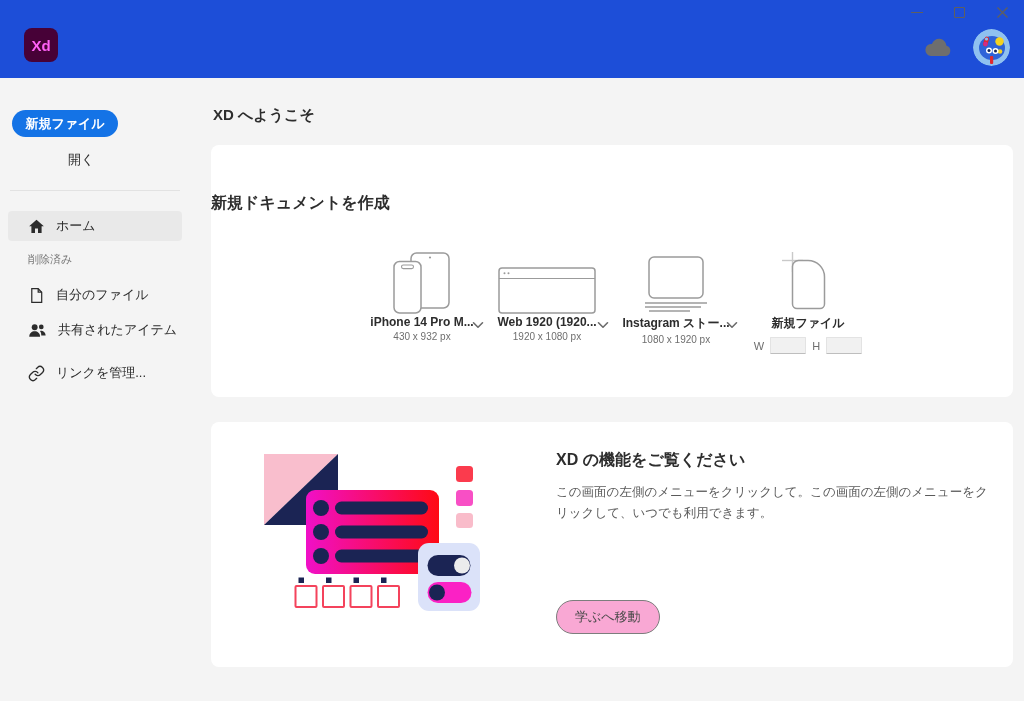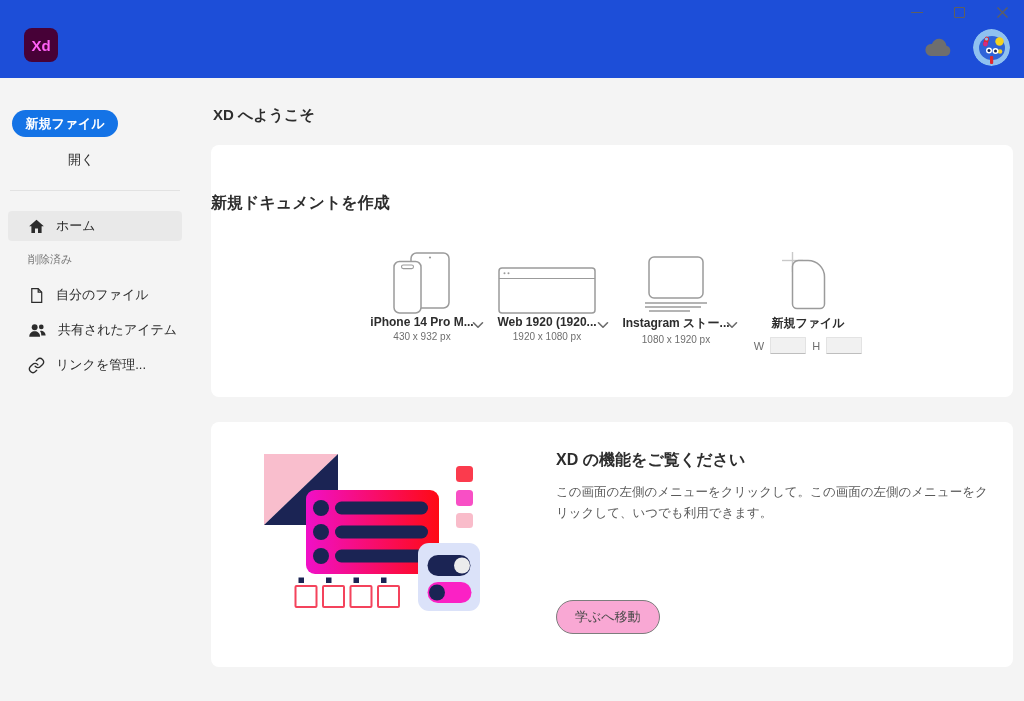--- a/index.html
+++ b/index.html
@@ -143,21 +143,21 @@
   <div class="side-row" style="top:237px;">
     <svg width="19" height="17" viewBox="0 0 20 18" fill="#2c2c2c">
       <circle cx="7" cy="5.6" r="3.1"></circle>
       <path d="M1.3 15.6 C1.3 11.8 3.9 9.8 7 9.8 C10.1 9.8 12.7 11.8 12.7 15.6 Z"></path>
       <circle cx="14" cy="5.2" r="2.5"></circle>
       <path d="M13.4 9.2 C16.2 9.2 18.6 11 18.6 14.4 H14 C14 12.3 13.7 10.6 12.6 9.4 Z"></path>
     </svg>
     <span>共有されたアイテム</span>
   </div>
 
-  <div class="side-row" style="top:272px;">
+  <div class="side-row" style="top:280px;">
     <svg width="17" height="17" viewBox="0 0 18 18" fill="none" stroke="#2c2c2c" stroke-width="1.4" stroke-linecap="round">
       <path d="M7.5 9.75 a3.75 3.75 0 0 0 5.66 .4 l2.25 -2.25 a3.75 3.75 0 0 0 -5.3 -5.3 l-1.29 1.28"></path>
       <path d="M10.5 8.25 a3.75 3.75 0 0 0 -5.66 -.4 l-2.25 2.25 a3.75 3.75 0 0 0 5.3 5.3 l1.28 -1.28"></path>
     </svg>
     <span>リンクを管理...</span>
   </div>
 
 
   <div class="welcome-title">XD へようこそ</div>
 

